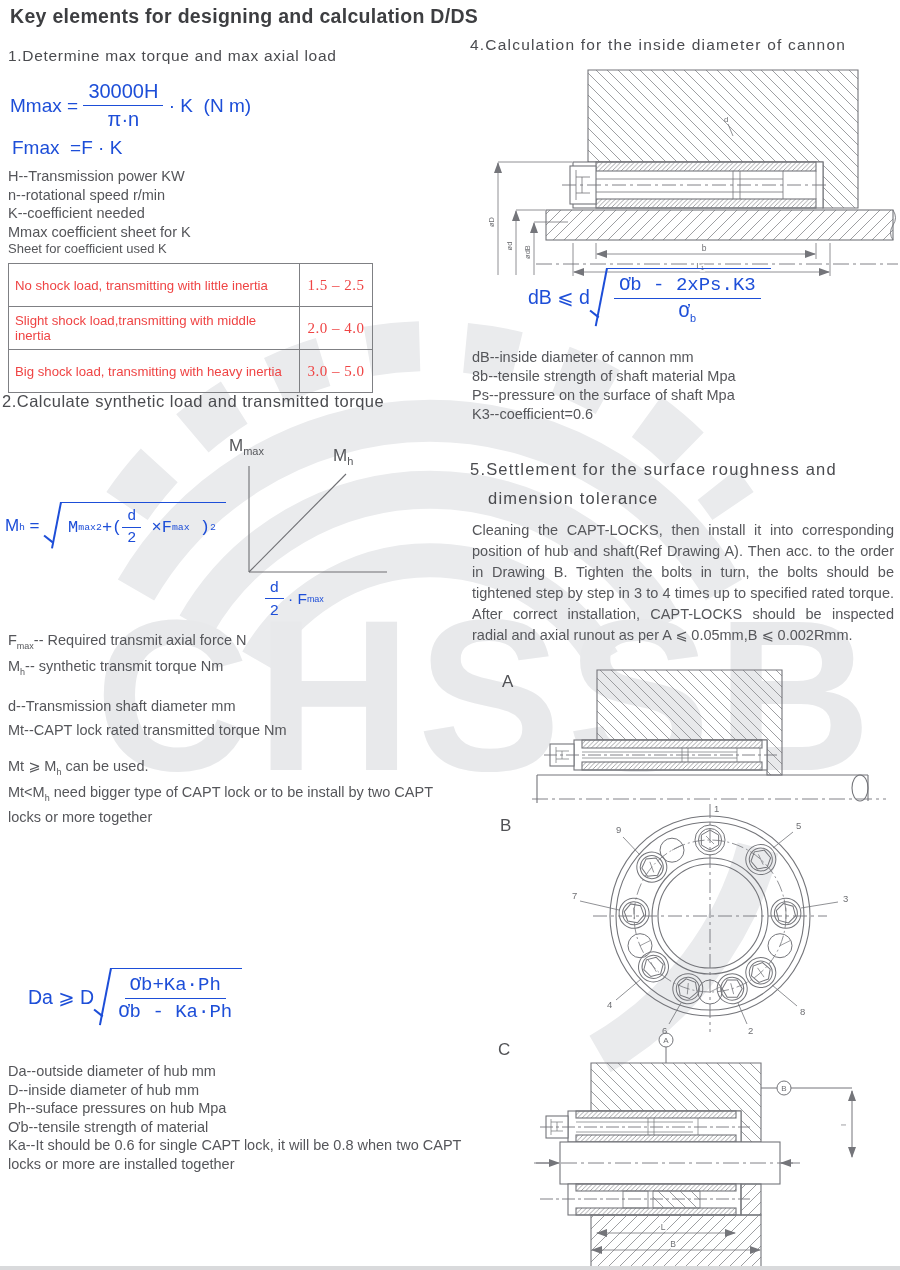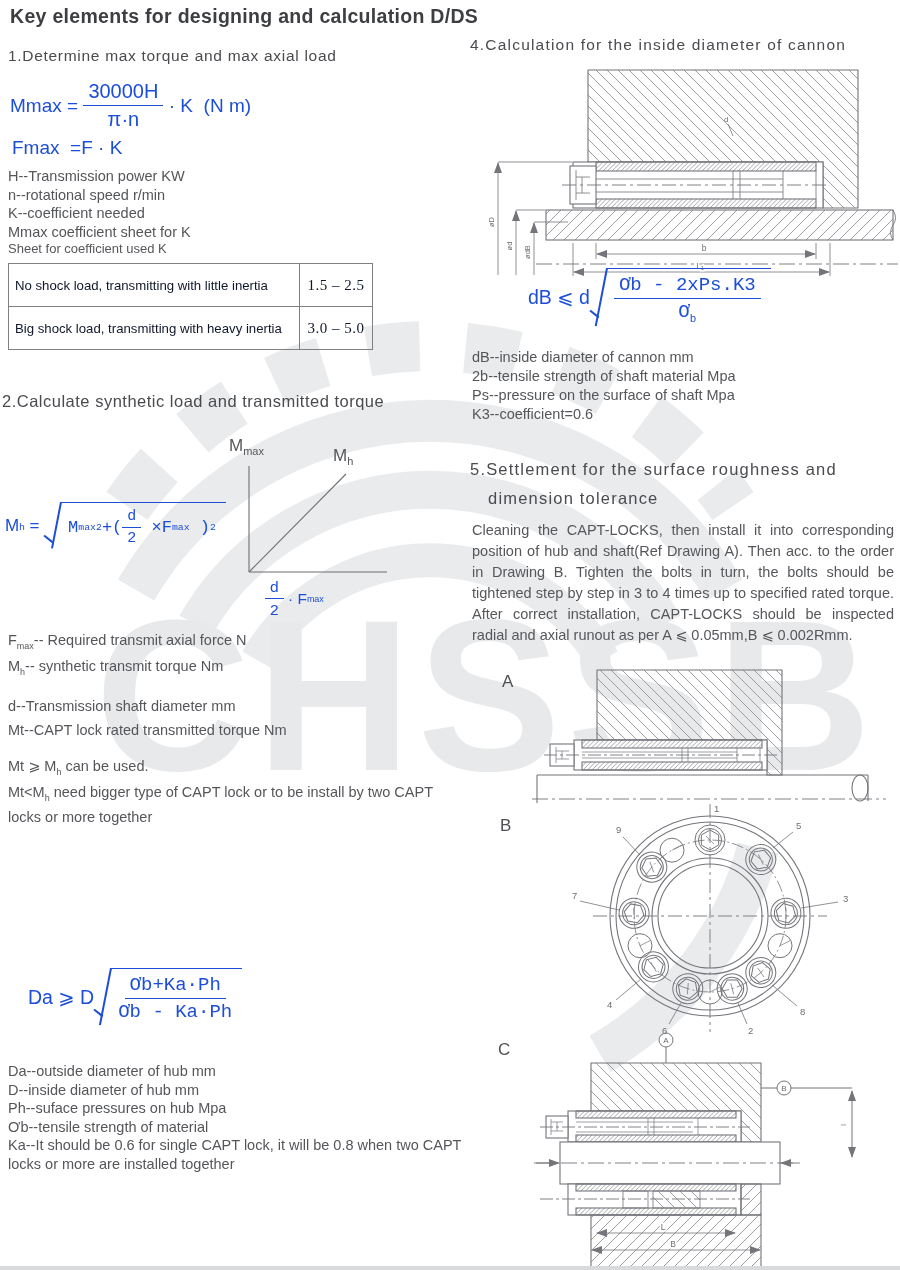--- a/index.html
+++ b/index.html
@@ -17,21 +17,21 @@
   .frac{display:inline-flex;flex-direction:column;align-items:center;text-align:center;}
   .frac .fnum{display:block;padding:0 5px 2px;border-bottom:1.6px solid currentColor;}
   .frac .fden{display:block;padding-top:2px;}
   .sqrt{position:relative;display:inline-flex;align-items:center;border-top:1.7px solid currentColor;
         padding:5px 10px 3px 8px;margin-left:16px;font-family:Liberation Mono, monospace;}
   .sqrt::before{content:"";position:absolute;top:-1px;left:0;width:1.7px;height:101%;
         background:currentColor;transform-origin:top left;transform:rotate(11deg);}
   .sqrt::after{content:"";position:absolute;left:-17px;bottom:22%;width:11px;height:1.7px;
         background:currentColor;transform:rotate(38deg);}
   .sqrt-body{display:inline-flex;align-items:center;}
-  table.coef{border-collapse:collapse;color:#0f172a;}
+  table.coef{border-collapse:collapse;color:#ef4444;}
   table.coef td{border:1.2px solid #7f8084;height:40px;}
   td.tlabel{width:278px;padding:0 6px;font-size:13.2px;}
   td.tval{width:70px;text-align:center;font-family:"Liberation Serif","DejaVu Serif",serif;
           font-size:15px;letter-spacing:.5px;}
   .cap{font-size:13px;}
   .para{font-size:14.5px;line-height:21px;text-align:justify;color:#56575b;}
   .dlabel{font-size:17px;color:#505155;}
   svg text{font-family:"Liberation Sans","DejaVu Sans",sans-serif;}
 </style>
 </head>
@@ -91,20 +91,24 @@
   </div>
 
   <div class="abs cap" style="left:8px;top:241px">Sheet for coefficient  used K</div>
   <table class="coef abs" style="left:8px;top:263px">
     <tbody>
         <tr>
       <td class="tlabel">No shock load, transmitting with little inertia</td>
       <td class="tval">1.5 – 2.5</td>
     </tr>
     <tr>
+      <td class="tlabel">Slight shock load,transmitting with middle inertia</td>
+      <td class="tval">2.0 – 4.0</td>
+    </tr>
+    <tr>
       <td class="tlabel">Big shock load, transmitting with heavy inertia</td>
       <td class="tval">3.0 – 5.0</td>
     </tr>
   </tbody>
     </table>
 
   <div class="abs sech ls05" style="left:2px;top:392px;font-size:16.5px">2.Calculate synthetic load and transmitted torque</div>
 
   <div class="abs formula" style="left:5px;top:502px;font-size:17px">
     <span>M</span><sub>h</sub><span> = </span>
@@ -217,21 +221,21 @@
     <span class="sqrt"><span class="sqrt-body">
       <span class="frac" style="font-size:19px">
         <span class="fnum">Ơb - 2xPs.K3</span>
         <span class="fden"><span>Ơ</span><sub>b</sub></span>
       </span>
     </span></span>
   </div>
 
   <div class="abs" style="left:472px;top:348px">
     <div class="line" style="line-height:19px">dB--inside diameter of cannon mm</div>
-    <div class="line" style="line-height:19px">2b--tensile strength of shaft material Mpa</div>
+    <div class="line" style="line-height:19px">8b--tensile strength of shaft material Mpa</div>
     <div class="line" style="line-height:19px">Ps--pressure on the surface of shaft Mpa</div>
     <div class="line" style="line-height:19px">K3--coefficient=0.6</div>
   </div>
 
   <div class="abs sech ls12" style="left:470px;top:460px;font-size:16.5px">5.Settlement for the surface roughness and</div>
   <div class="abs sech ls12" style="left:488px;top:489px;font-size:16.5px">dimension tolerance</div>
 
   <div class="abs para" style="left:472px;top:520px;width:422px">Cleaning the CAPT-LOCKS, then install it into corresponding position of hub and shaft(Ref Drawing A). Then acc. to the order in Drawing B. Tighten the bolts in turn, the bolts should be tightened step by step in 3 to 4 times up to specified rated torque. After correct installation, CAPT-LOCKS should be inspected radial and axial runout as per A ⩽ 0.05mm,B ⩽ 0.002Rmm.</div>
 
   <div class="abs dlabel" style="left:502px;top:672px">A</div>

